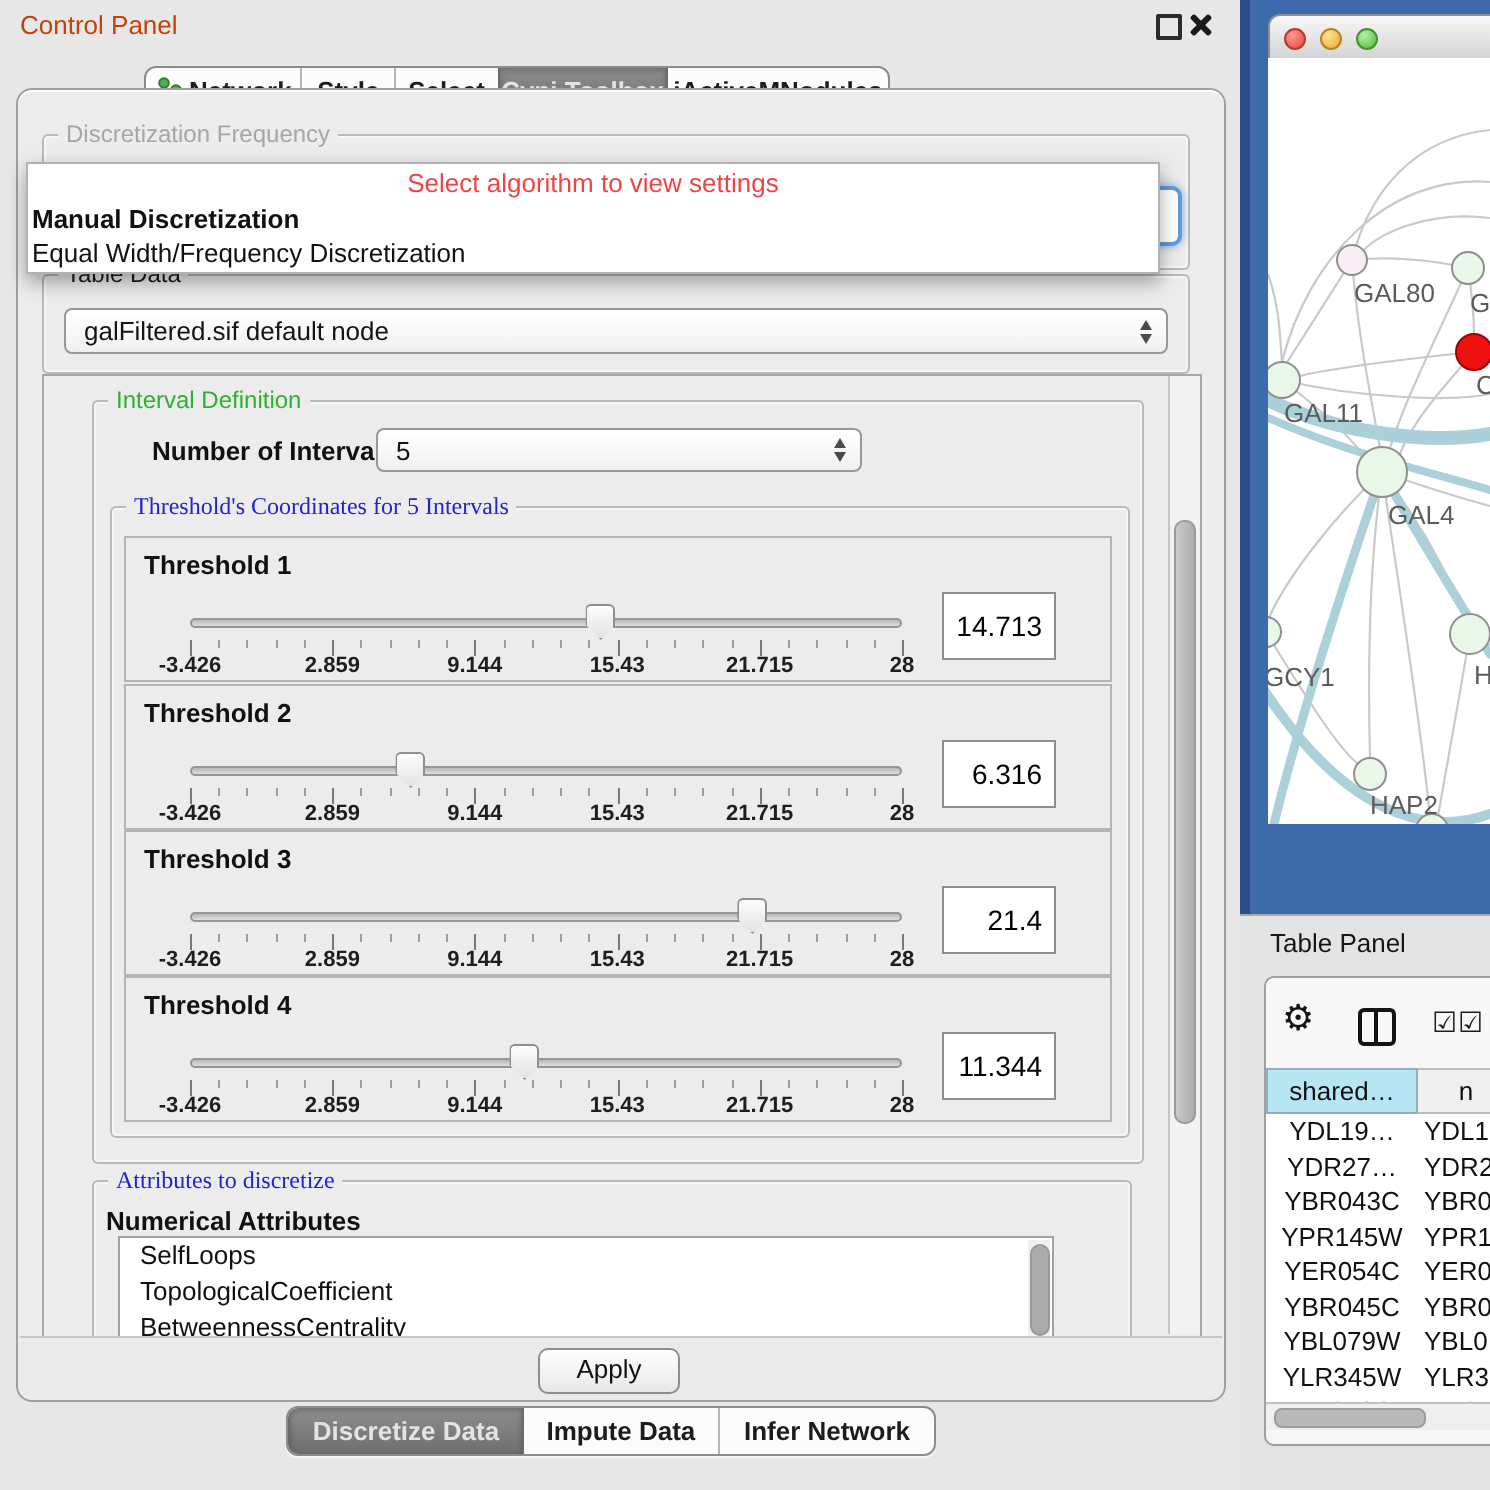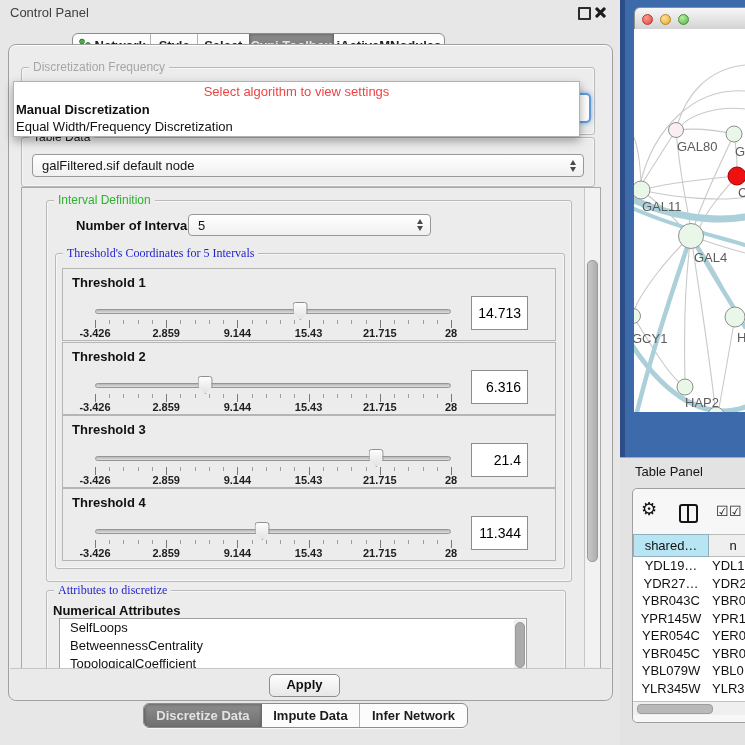--- a/index.html
+++ b/index.html
@@ -1,21 +1,21 @@
 <!DOCTYPE html>
 <html><head>
 <meta charset="utf-8">
 <style>
   html,body{margin:0;padding:0;}
   #app{position:relative;width:745px;height:745px;background:#e7e7e7;
        font-family:"Liberation Sans",sans-serif;overflow:hidden;color:#111;}
   .abs{position:absolute;}
 
   
-  #panel-title{left:10px;top:5px;font-size:13px;color:#404040;}
+  #panel-title{left:10px;top:5px;font-size:13px;color:#c2410c;}
   #float-btn{left:578px;top:7px;width:9px;height:9px;border:2px solid #2b2b2b;border-radius:1px;background:transparent;}
   #close-btn{left:593px;top:5px;width:15px;height:15px;}
   #close-btn i{position:absolute;left:6px;top:1px;width:3px;height:13px;background:#1b1b1b;border-radius:1px;}
   #close-btn i.x1{transform:rotate(45deg);} #close-btn i.x2{transform:rotate(-45deg);}
 
   
   .segbar{display:flex;border:1px solid #8c8c8c;border-radius:6px;background:#fcfcfc;
           overflow:hidden;box-shadow:0 1px 0 rgba(255,255,255,.7);}
   .seg{display:flex;align-items:center;justify-content:center;font-size:13px;font-weight:bold;
        color:#1c1c1c;border-left:1px solid #b4b4b4;white-space:nowrap;}
@@ -72,21 +72,21 @@
   
   #attr-list{position:absolute;left:12px;top:27px;width:466px;height:52px;background:#fff;border:1px solid #a2a2a2;overflow:hidden;}
   .attr-item{height:18px;line-height:18px;padding-left:10px;font-size:13px;}
   #attr-scroll{position:absolute;right:1px;top:1px;width:11px;height:50px;background:#efefef;}
   #attr-thumb{position:absolute;left:1px;top:2px;width:8px;height:44px;background:#ababab;border:1px solid #999;border-radius:5px;}
 
   
   #footer{left:1px;top:623px;width:601px;height:31px;background:#eaeaea;border-top:1px solid #c6c6c6;
           border-radius:0 0 7px 7px;z-index:8;}
   #apply-btn{position:absolute;left:259px;top:5px;width:69px;height:21px;background:linear-gradient(#fefefe,#e7e7e7);
-             border:1px solid #8d8d8d;border-radius:5px;font-size:13px;font-weight:bold;text-align:center;line-height:20px;}
+             border:1px solid #8d8d8d;border-radius:5px;font-size:13px;font-weight:normal;text-align:center;line-height:20px;}
 
   
   #net-area{left:620px;top:0;width:125px;height:457px;
             background:linear-gradient(90deg,#2c4d86 0,#2c4d86 5px,#3d6aab 5px);}
   #mac-titlebar{position:absolute;left:14px;top:7px;width:118px;height:22px;border:1px solid #8f8f8f;border-bottom:none;
                 border-radius:6px 6px 0 0;background:linear-gradient(#f7f7f7,#d2d2d2);}
   .light{position:absolute;top:6px;width:11px;height:11px;border-radius:50%;box-sizing:border-box;}
   #lt-red{left:7px;background:radial-gradient(circle at 35% 30%,#ff9a92,#e4433a);border:1px solid #b13c34;}
   #lt-yellow{left:25px;background:radial-gradient(circle at 35% 30%,#ffe29a,#e9a825);border:1px solid #b7851f;}
   #lt-green{left:43px;background:radial-gradient(circle at 35% 30%,#b6efa5,#53b53e);border:1px solid #4b8f33;}
@@ -377,22 +377,22 @@
       </div>
 
       <div class="group" style="left:24px;top:402px;width:518px;height:100px;">
         <span class="group-title t-blue">Attributes to discretize</span>
         <span class="abs bold" style="left:6px;top:12px;font-size:13px;">Numerical Attributes</span>
         <div id="attr-list">
           <div id="attr-scroll">
               <div id="attr-thumb"></div>
             </div>
         <div class="attr-item">SelfLoops</div>
+            <div class="attr-item">TopologicalCoefficient</div>
             <div class="attr-item">BetweennessCentrality</div>
-            <div class="attr-item">TopologicalCoefficient</div>
           </div>
       </div>
 
       <div class="vtrack" style="left:562px;top:0;width:15px;height:479px;">
         <div class="vthumb" style="left:2px;top:72px;width:9px;height:300px;"></div>
       </div>
     </div>
 
     <div class="abs" id="footer">
       <div id="apply-btn">Apply</div>

